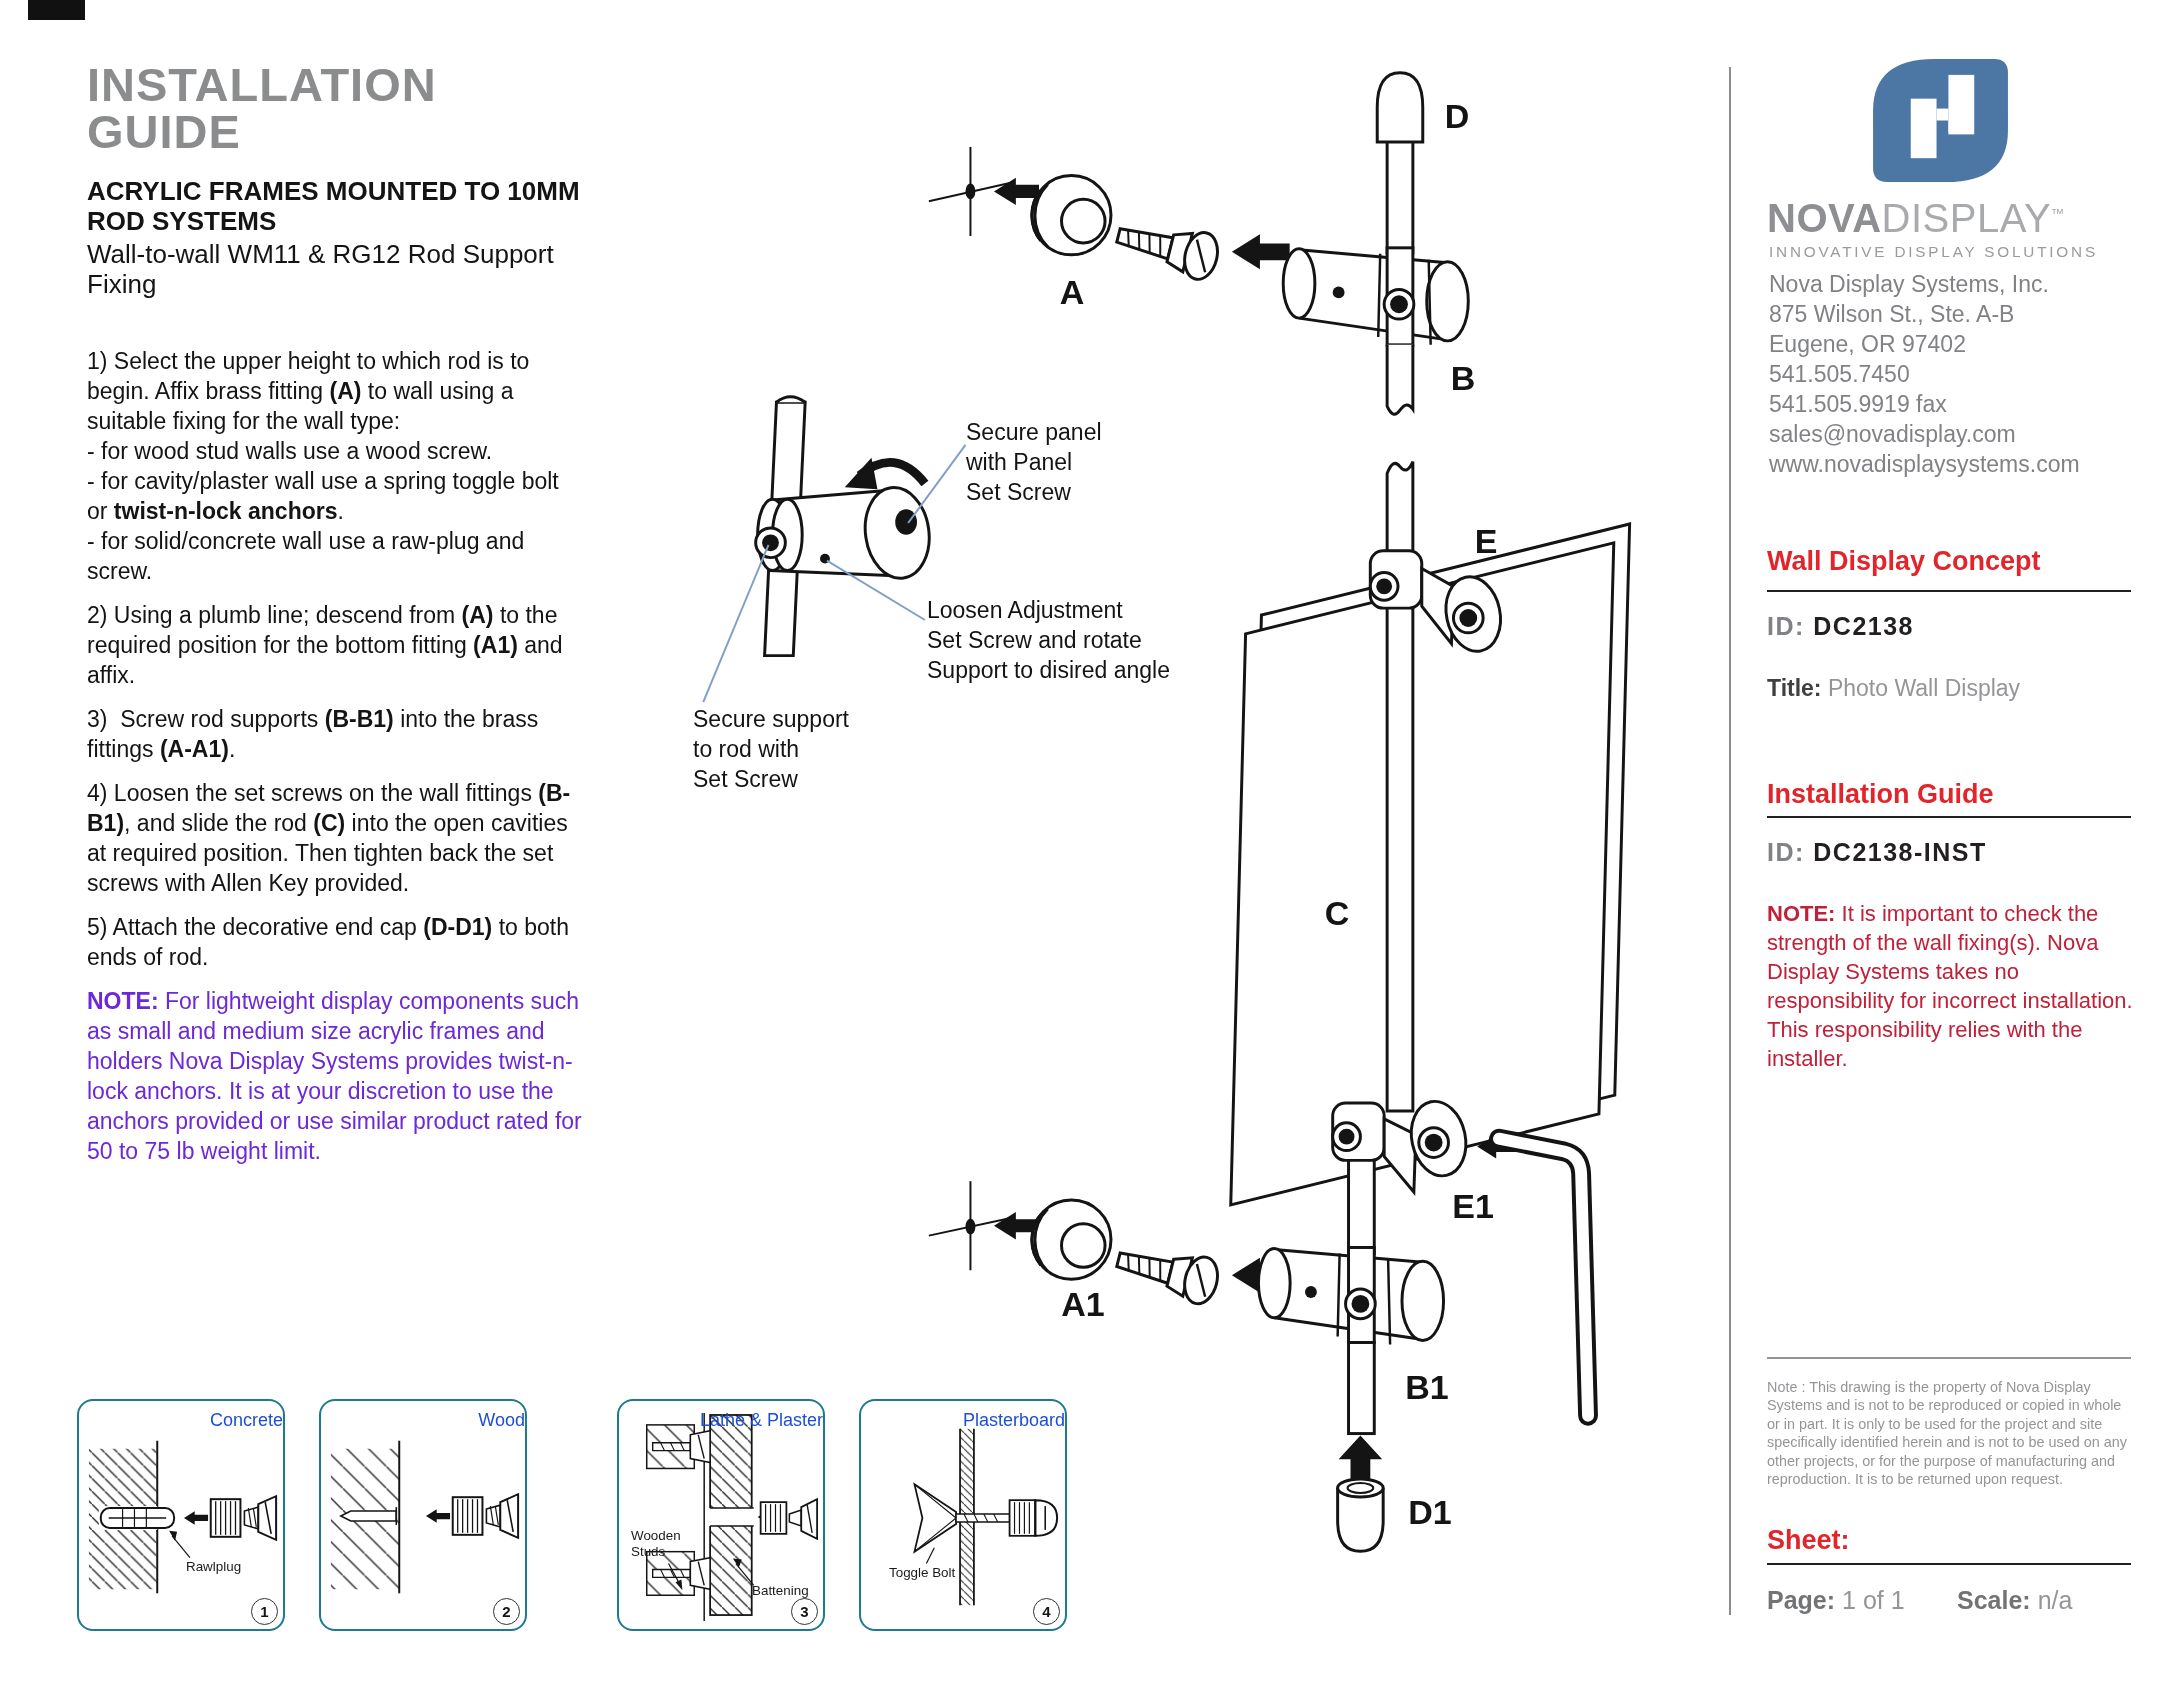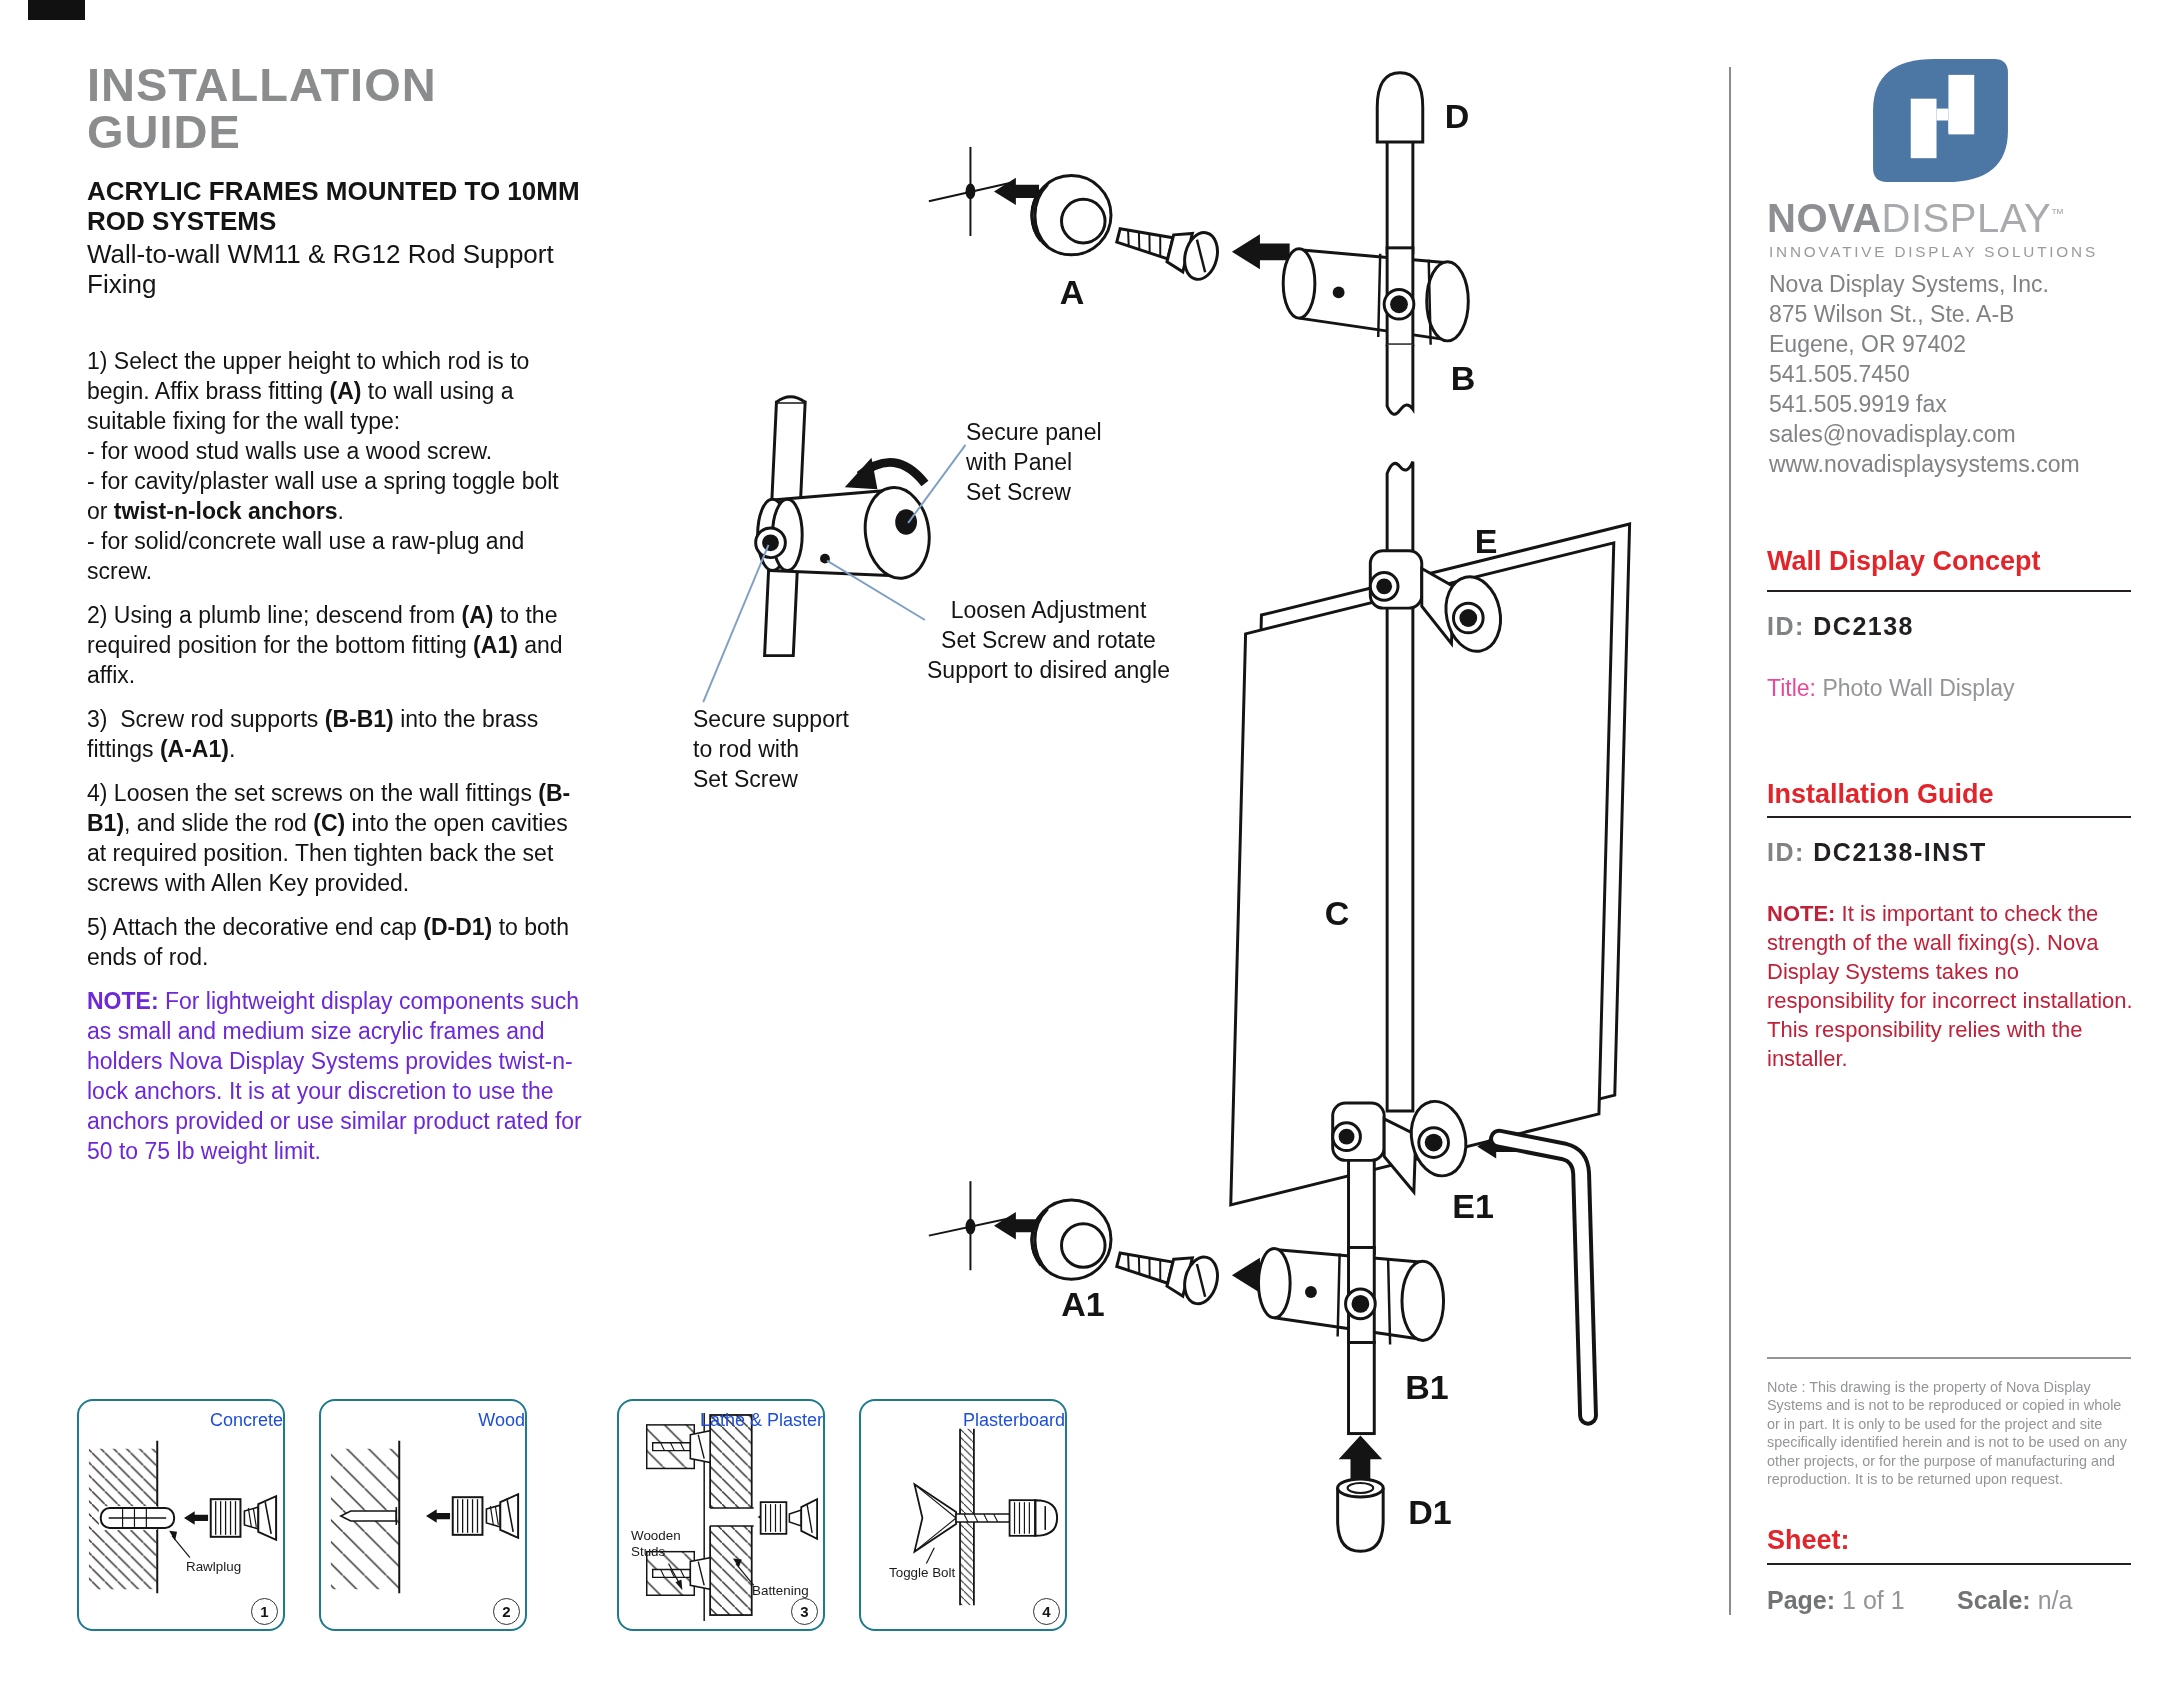--- a/index.html
+++ b/index.html
@@ -38,21 +38,21 @@
   .brand-tm{font-size:13px;color:#a8aaad;vertical-align:super;}
   .tagline{top:243px;left:2px;font-size:15.3px;letter-spacing:2.8px;color:#989a9d;white-space:nowrap;}
   .contact{top:269px;left:2px;font-size:23px;line-height:30px;color:#808285;}
   .redhead{font-size:27px;font-weight:bold;color:#e2242b;white-space:nowrap;}
   .rule{height:2px;background:#231f20;width:364px;}
   .rule.gray{height:1.5px;background:#939598;}
   .idrow{font-size:25px;font-weight:bold;letter-spacing:1.5px;white-space:nowrap;}
   .idrow .lab{color:#808285;}
   .idrow .val{color:#231f20;}
   .titlerow{font-size:23px;white-space:nowrap;}
-  .titlerow .lab{font-weight:normal;color:#ec4899;}
+  .titlerow .lab{font-weight:bold;color:#404040;}
   .titlerow .val{color:#939598;}
   .sidenote{font-size:22px;line-height:29px;color:#c02038;width:381px;}
   .legal{font-size:14.4px;line-height:18.4px;color:#939598;width:368px;}
   .pagerow{font-size:25px;white-space:nowrap;}
   .pagerow .lab{font-weight:bold;color:#717375;}
   .pagerow .val{color:#939598;}
 </style>
 </head>
 <body>
 
@@ -241,21 +241,21 @@
 <div class="plabel" style="left:1486px;top:541px;">E</div>
 <div class="plabel" style="left:1337px;top:913px;">C</div>
 <div class="plabel" style="left:1473px;top:1206px;">E1</div>
 <div class="plabel" style="left:1083px;top:1304px;">A1</div>
 <div class="plabel" style="left:1427px;top:1387px;text-align:center;">B1</div>
 <div class="plabel" style="left:1430px;top:1512px;">D1</div>
 
 <div class="callout" style="left:966px;top:417px;">Secure panel
 with Panel
 Set Screw</div>
-<div class="callout" style="left:927px;top:595px;text-align:center;">Loosen Adjustment
+<div class="callout" style="left:927px;top:595px;">Loosen Adjustment
 Set Screw and rotate
 Support to disired angle</div>
 <div class="callout" style="left:693px;top:704px;">Secure support
 to rod with
 Set Screw</div>
 
 <div class="wallbox" style="left:77px;">
   <svg width="208" height="232" viewBox="0 0 210 234">
     <polygon points="10,48 79,48 79,190 10,190" fill="url(#hatch)"></polygon>
     <line x1="79" y1="40" x2="79" y2="194" stroke="#141414" stroke-width="2"></line>

